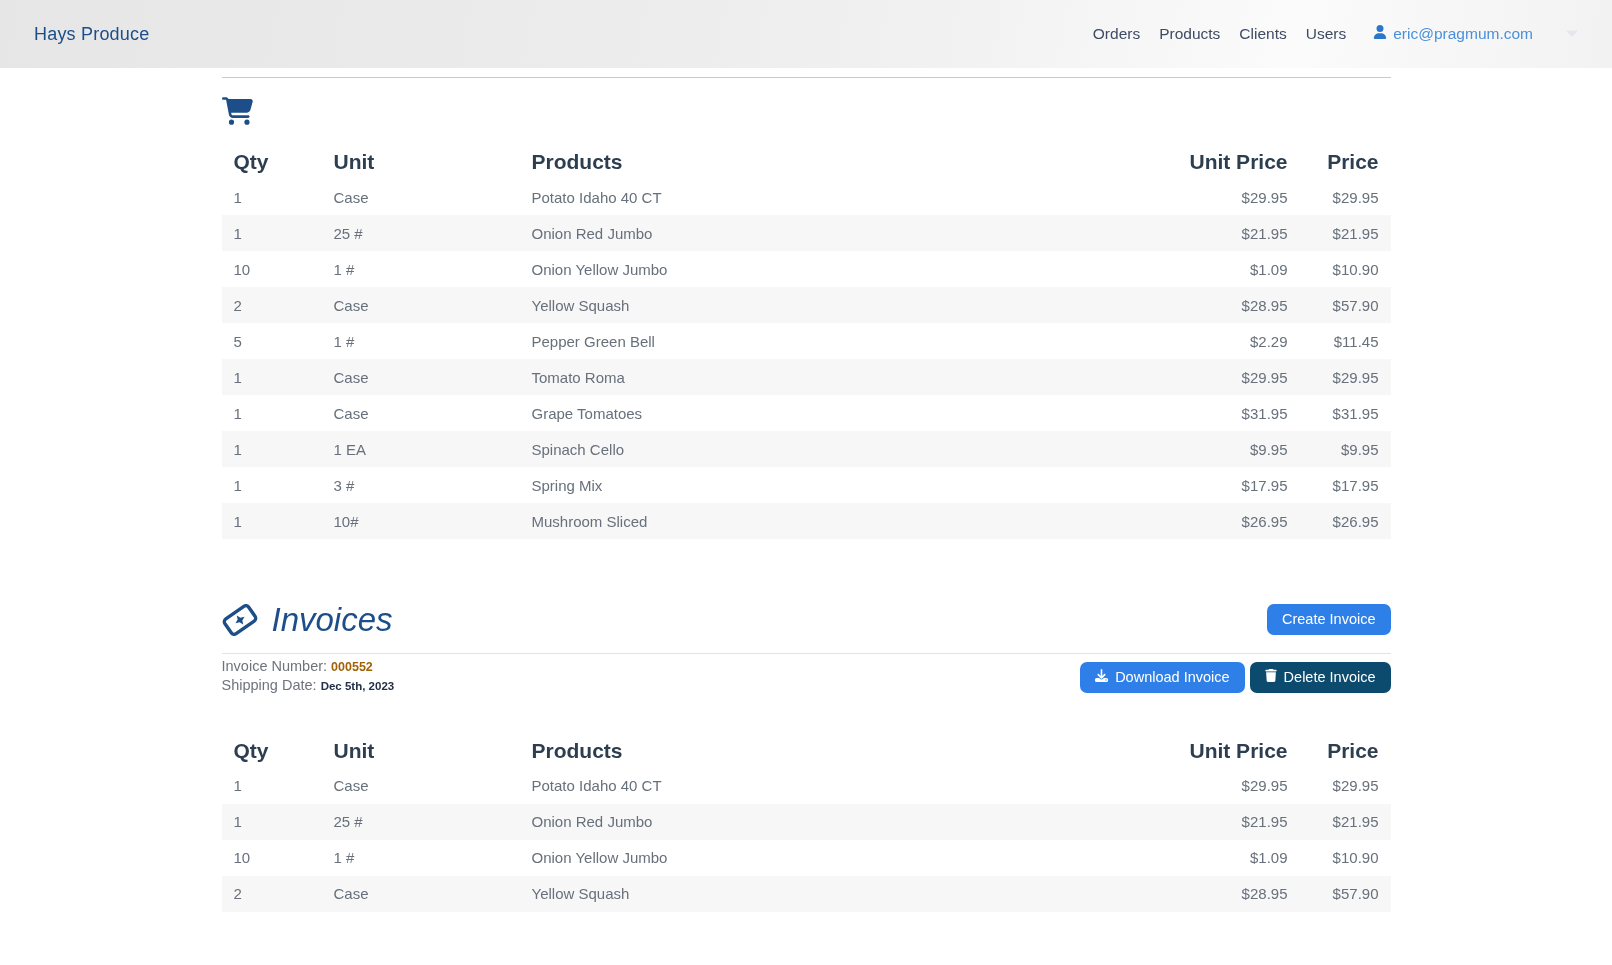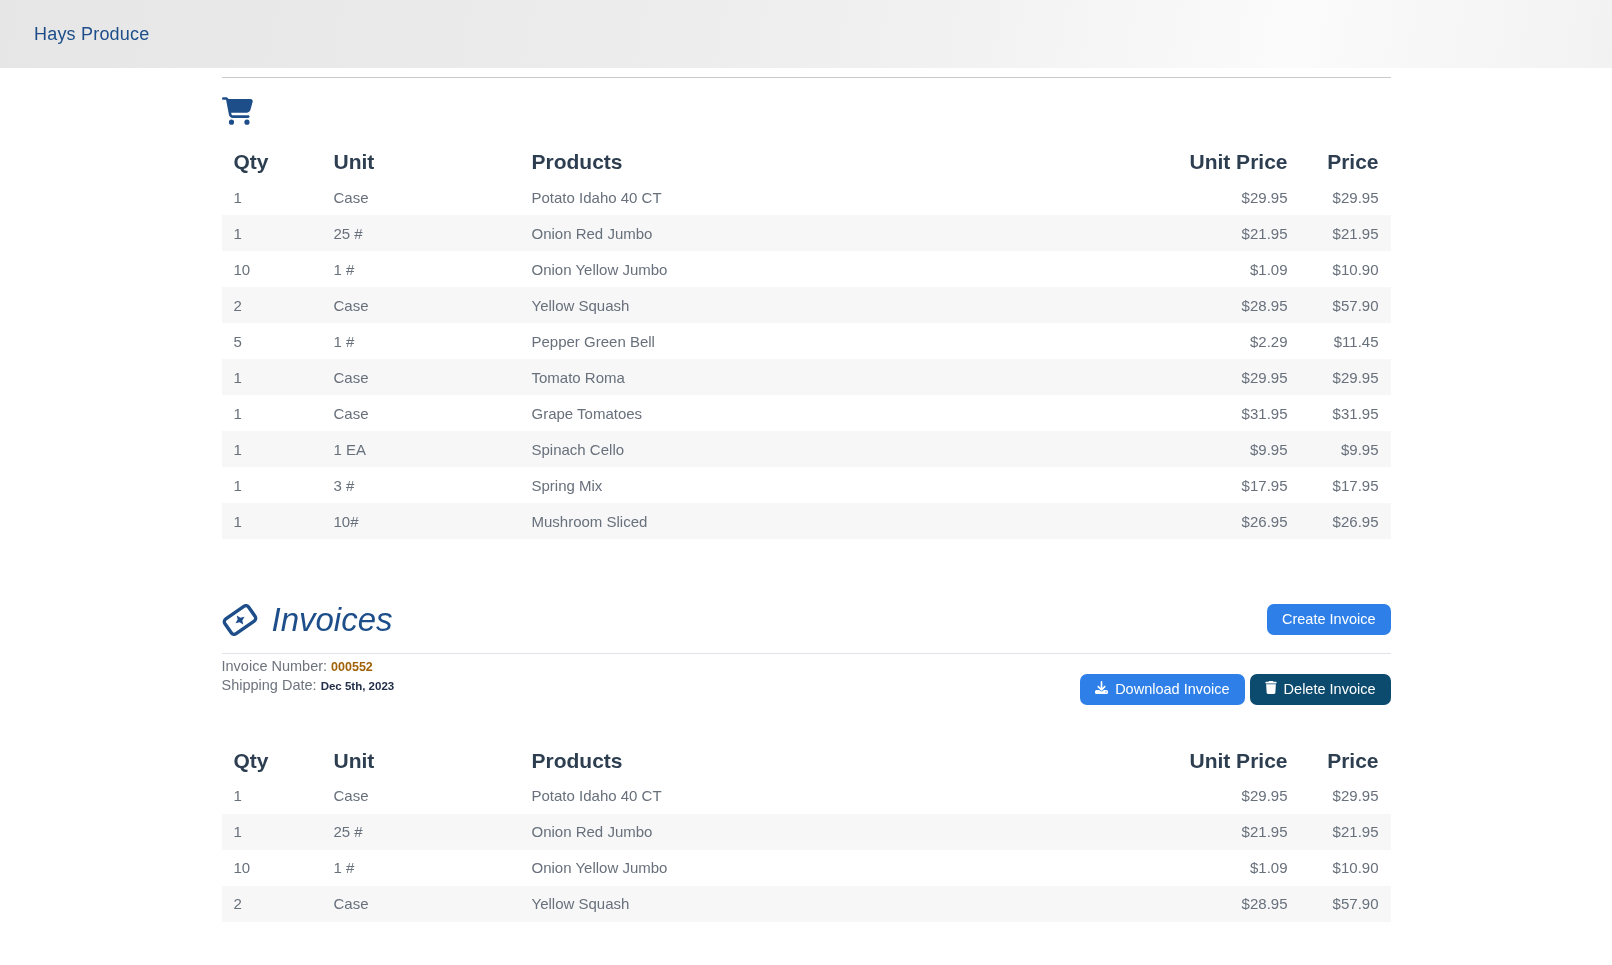--- a/index.html
+++ b/index.html
@@ -101,29 +101,48 @@
   .btn-primary { background: #2e80e8; justify-content: flex-end; }
   .btn-danger  { background: #0c4a6e; }
 
   .invoice-divider { border: none; border-top: 1px solid #e0e3e8; margin: 13px 0 0 0; }
 
   .invoice-meta { display: flex; justify-content: space-between; align-items: flex-start; margin-top: 4px; }
   .meta-line { font-size: 14.5px; color: #6d747e; line-height: 17px; }
   .meta-line + .meta-line { margin-top: 1px; }
   .invoice-number { color: #a16207; font-weight: 700; font-size: 12.5px; }
   .shipping-date  { color: #232f49; font-weight: 700; font-size: 11.5px; }
-  .meta-buttons { display: flex; gap: 5px; margin-top: 16px; }
+  .meta-buttons { display: flex; gap: 5px; margin-top: 4px; }
 
   .invoice-table { margin-top: 38px; }
 </style>
 </head>
 <body>
 
 <header class="navbar">
   <a class="brand">Hays Produce</a>
+  <nav class="nav-right">
+    <a class="nav-link">Orders</a>
+    <a class="nav-link">Products</a>
+    <a class="nav-link">Clients</a>
+    <a class="nav-link">Users</a>
+    <a class="user-link">
+      <span class="icon">
+        <svg width="14" height="14" viewBox="0 0 448 512">
+            <path fill="#2d77c9" d="M224 256A128 128 0 1 0 224 0a128 128 0 1 0 0 256zm-45.7 48C79.8 304 0 383.8 0 482.3C0 498.7 13.3 512 29.7 512H418.3c16.4 0 29.7-13.3 29.7-29.7C448 383.8 368.2 304 269.7 304H178.3z"></path>
+          </svg>
+      </span>
+      <span>eric@pragmum.com</span>
+    </a>
+    <span class="caret">
+      <svg width="12" height="8" viewBox="0 0 12 8">
+          <polygon points="0,0.5 12,0.5 6,7" fill="#e3e7eb"></polygon>
+        </svg>
+    </span>
+  </nav>
 </header>
 
 <main class="container">
   <hr class="top-rule">
 
   <h2 class="section-title">
     <span class="icon">
       <svg width="31" height="28" viewBox="0 0 576 512">
           <path fill="#1d4e89" d="M0 24C0 10.7 10.7 0 24 0H69.5c22 0 41.5 12.8 50.6 32h411c26.3 0 45.5 25 38.6 50.4l-41 152.3c-8.5 31.4-37 53.3-69.5 53.3H170.7l5.4 28.5c2.2 11.3 12.1 19.5 23.6 19.5H488c13.3 0 24 10.7 24 24s-10.7 24-24 24H199.7c-34.6 0-64.3-24.6-70.7-58.5L77.4 54.5c-.7-3.8-4-6.5-7.9-6.5H24C10.7 48 0 37.3 0 24zM128 464a48 48 0 1 1 96 0 48 48 0 1 1 -96 0zm336-48a48 48 0 1 1 0 96 48 48 0 1 1 0-96z"></path>
         </svg>

